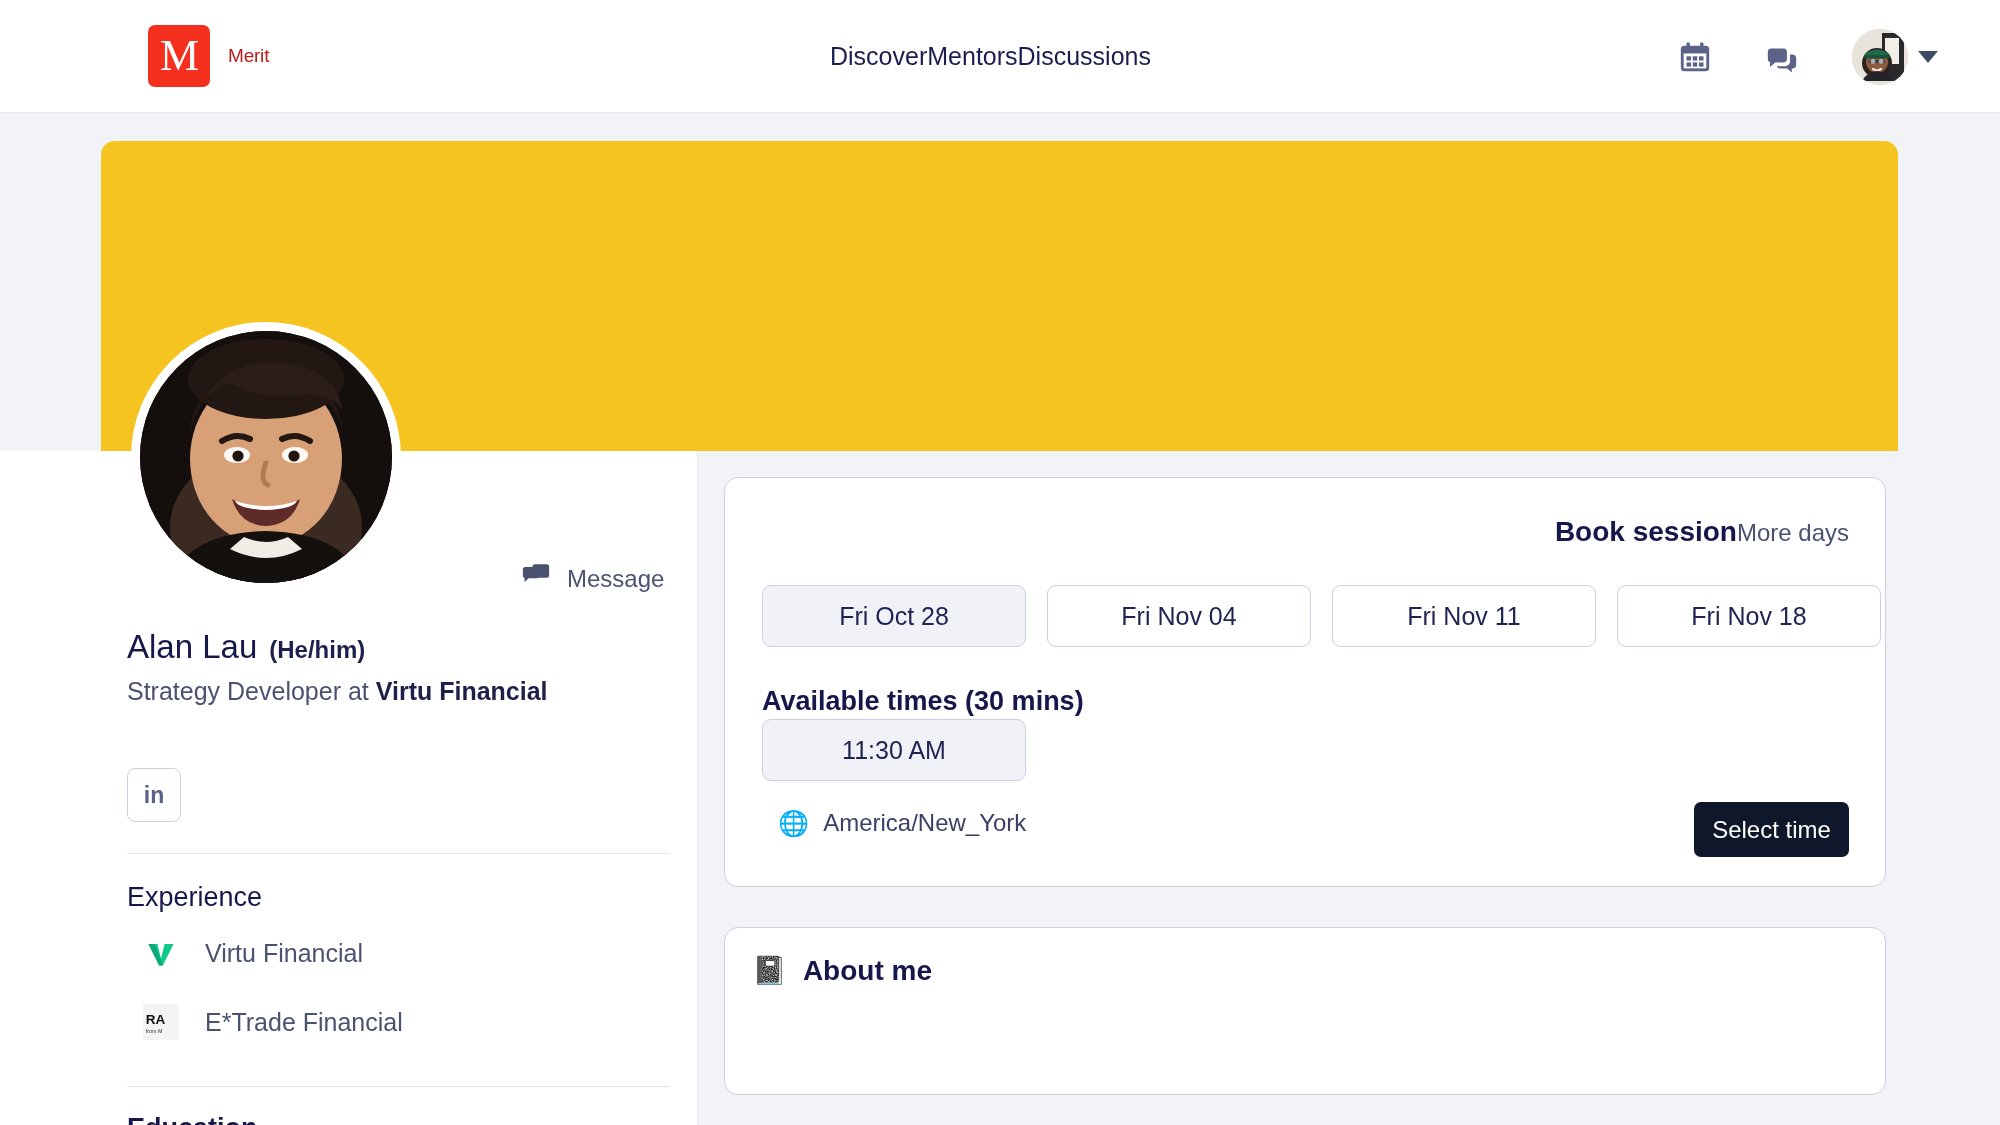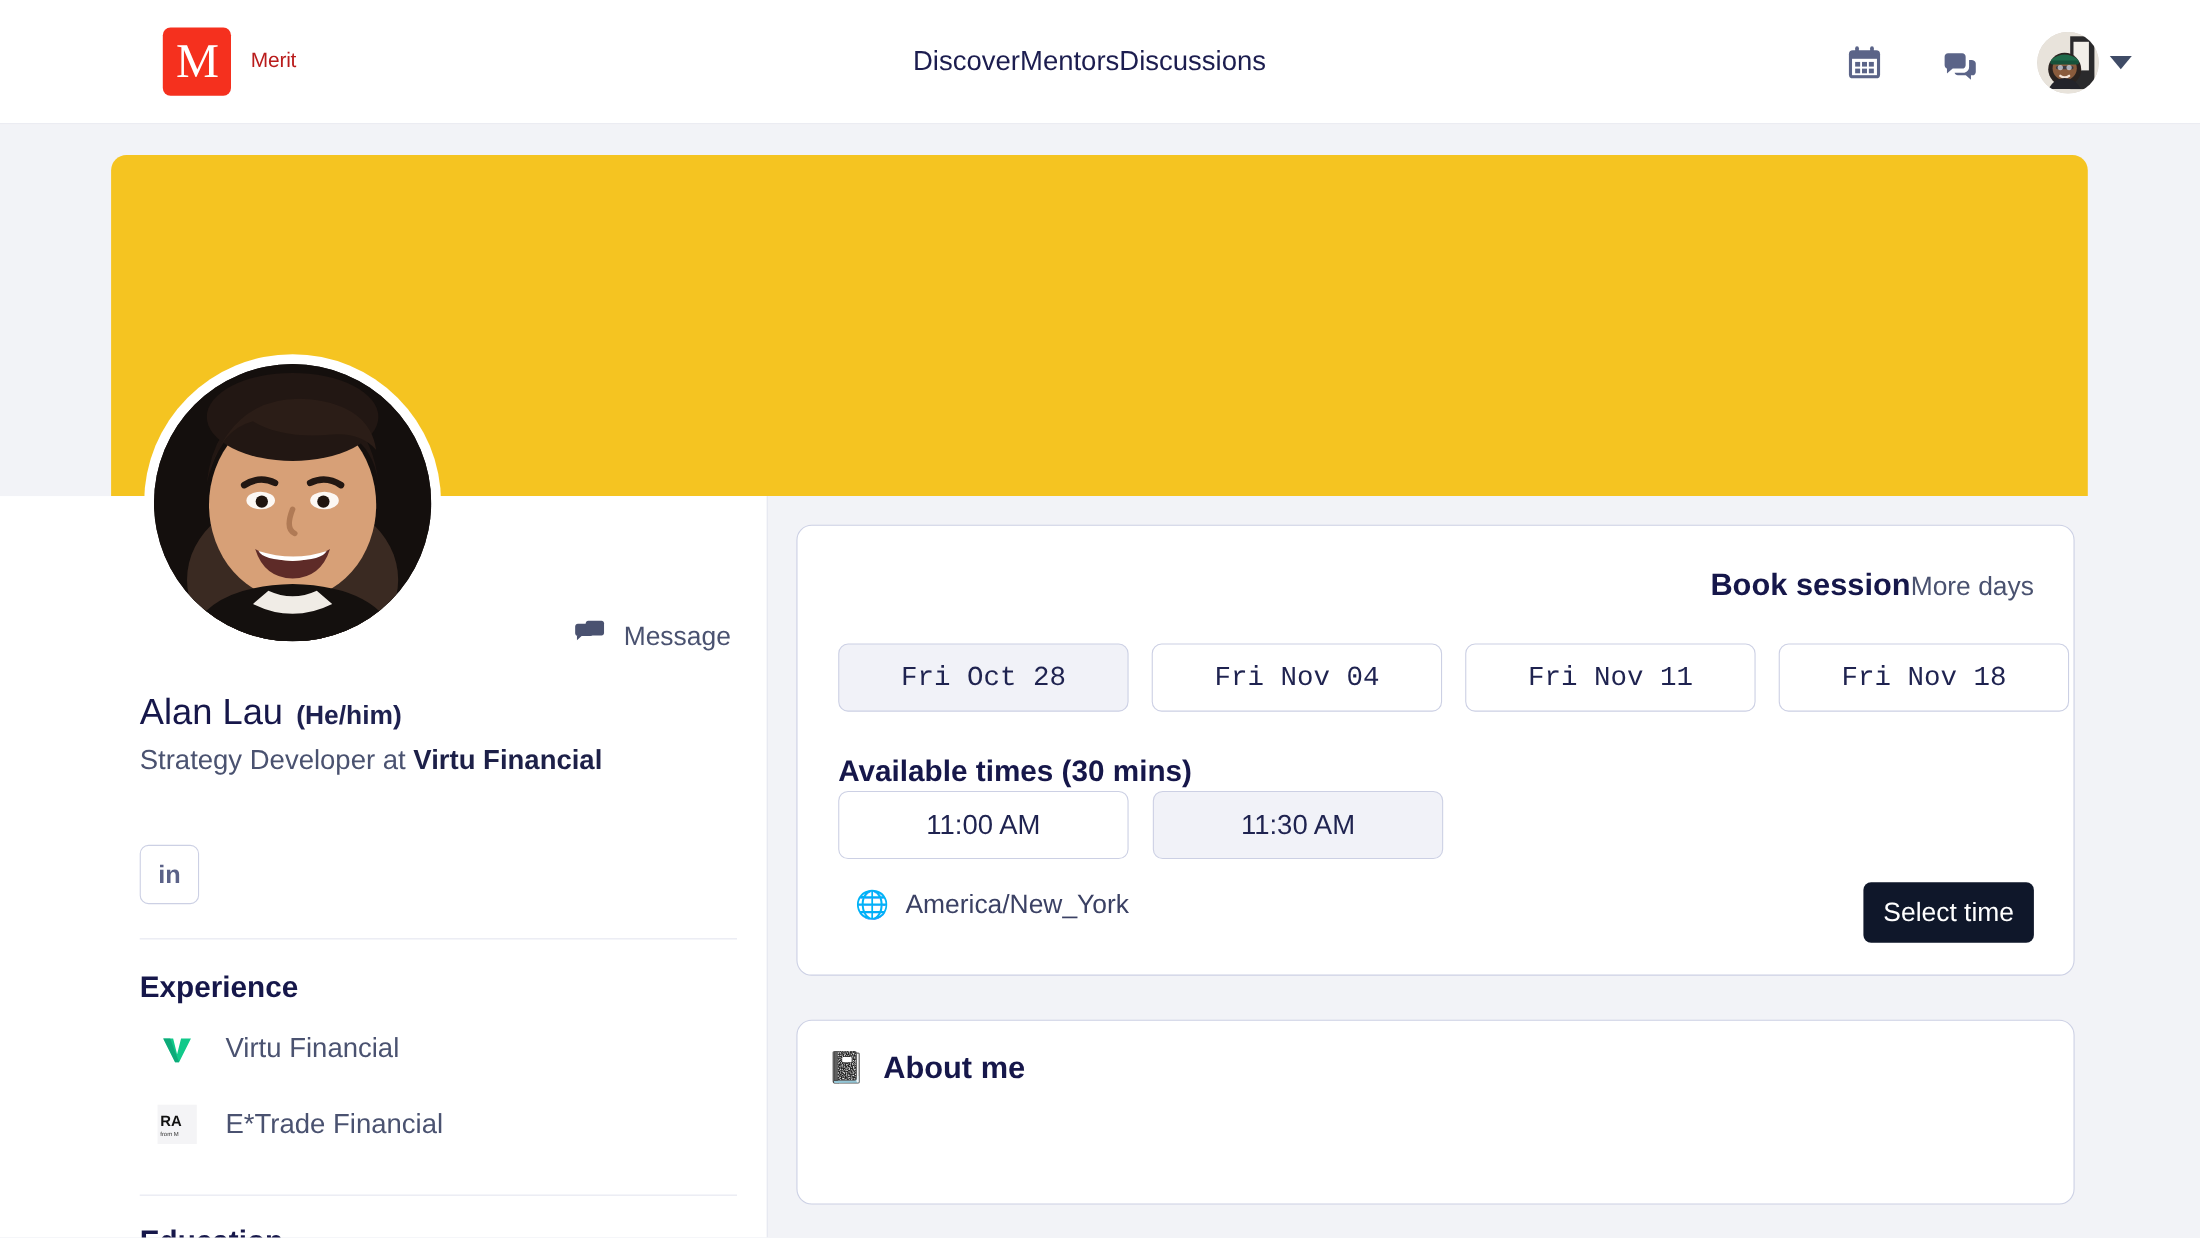--- a/index.html
+++ b/index.html
@@ -106,21 +106,21 @@
     font-size: 23px; font-weight: 700; color: #5b6288; cursor: pointer;
   }
 
   .divider {
     position: absolute; left: 127px; width: 543px; height: 1px;
     background: #e4e6f0;
   }
 
   .exp-title {
     position: absolute; left: 127px; top: 882px;
-    font-size: 27px; font-weight: 700; color: #16174a;
+    font-size: 27px; font-weight: 400; color: #16174a;
   }
   .exp-item {
     position: absolute; left: 141px;
     display: flex; align-items: center; gap: 24px;
   }
   .exp-logo {
     width: 40px; height: 40px; flex: 0 0 40px;
     display: flex; align-items: center; justify-content: center;
     overflow: hidden;
   }
@@ -151,21 +151,21 @@
   .date-row {
     position: absolute; left: 762px; top: 585px;
     display: flex; gap: 21px;
   }
   .date-btn {
     width: 264px; height: 62px;
     border: 1px solid #ccd0e4; border-radius: 9px;
     background: #ffffff;
     display: flex; align-items: center; justify-content: center;
     font-size: 25px; color: #1f2350; cursor: pointer;
-    font-family: Liberation Mono, monospace;
+    font-family: Liberation Sans, sans-serif;
   }
   .date-btn.selected { background: #f1f2f8; }
 
   .times-title {
     position: absolute; left: 762px; top: 686px;
     font-size: 27px; font-weight: 700; color: #16174a;
   }
   .time-row {
     position: absolute; left: 762px; top: 719px;
     display: flex; gap: 22px;
@@ -363,21 +363,20 @@
   <div class="date-row">
     <button class="date-btn selected">Fri Oct 28</button>
     <button class="date-btn">Fri Nov 04</button>
     <button class="date-btn">Fri Nov 11</button>
     <button class="date-btn">Fri Nov 18</button>
   </div>
 
   <div class="times-title">Available times (30 mins)</div>
 
   <div class="time-row">
-    <button class="time-btn">11:00 AM</button>
     <button class="time-btn selected">11:30 AM</button>
   </div>
 
   <div class="tz-row">
     <span class="tz-icon">🌐</span>
     <span class="tz-text">America/New_York</span>
   </div>
 
   <button class="select-time-btn">Select time</button>
 

